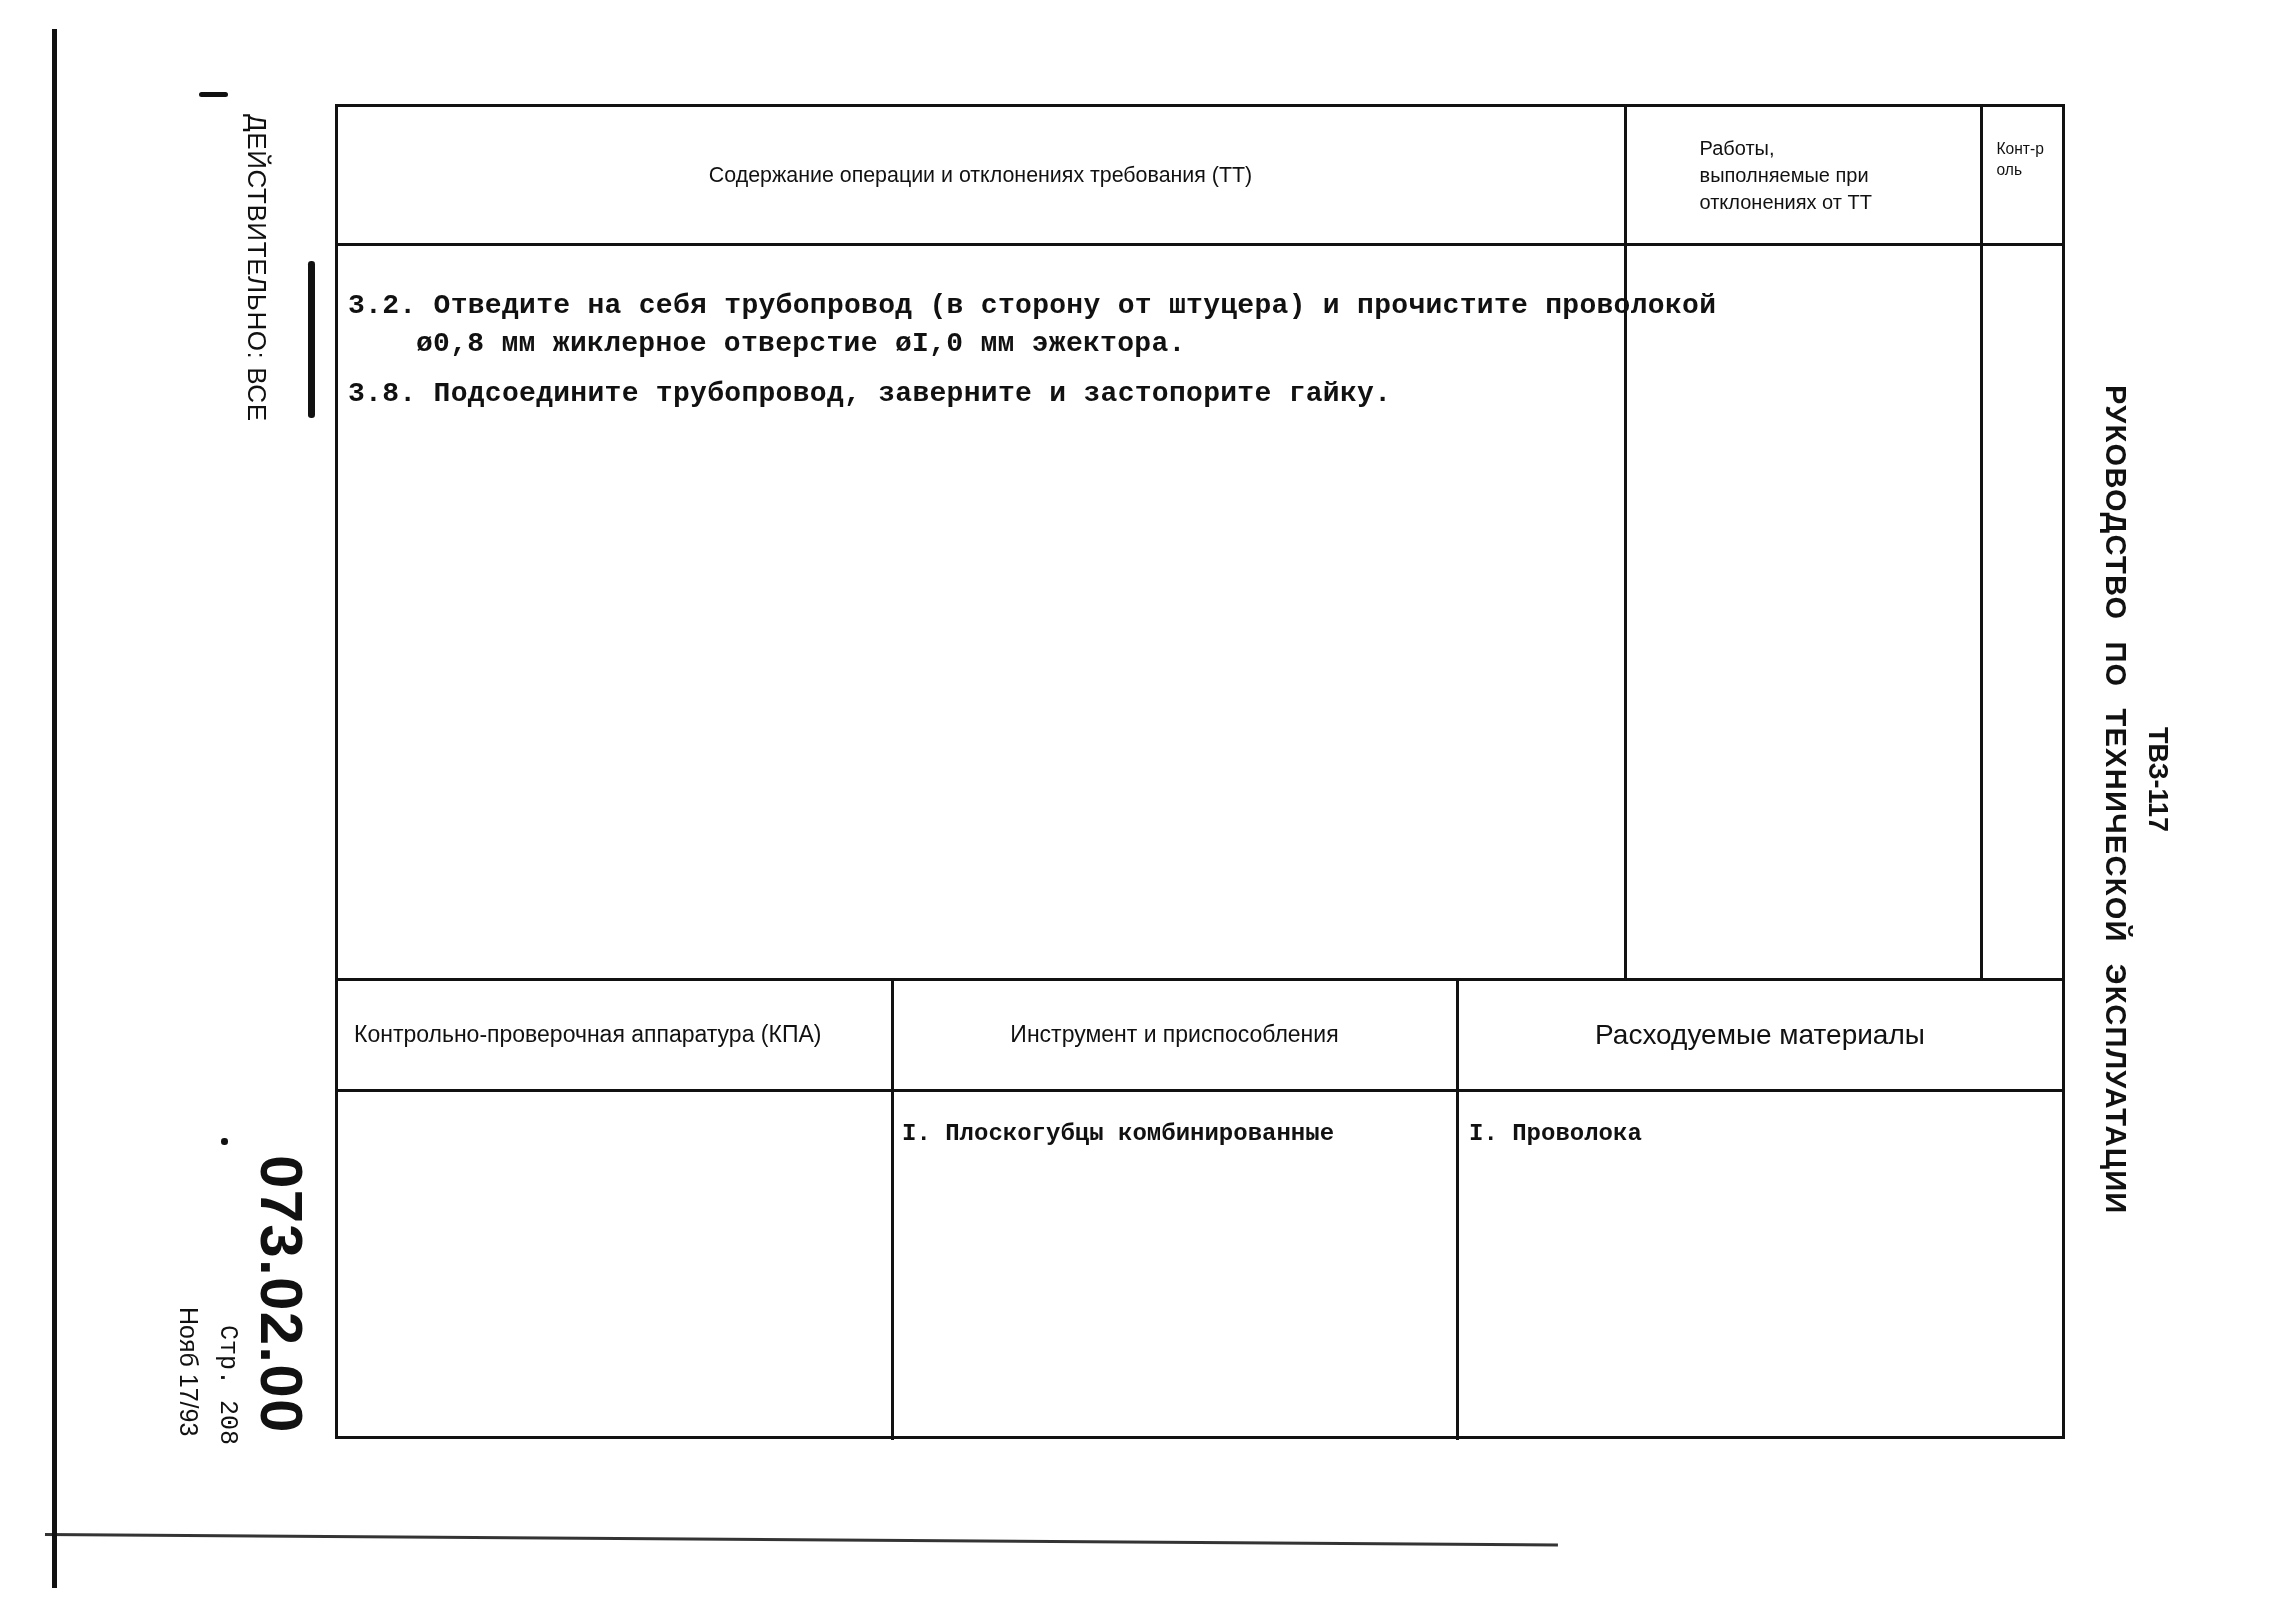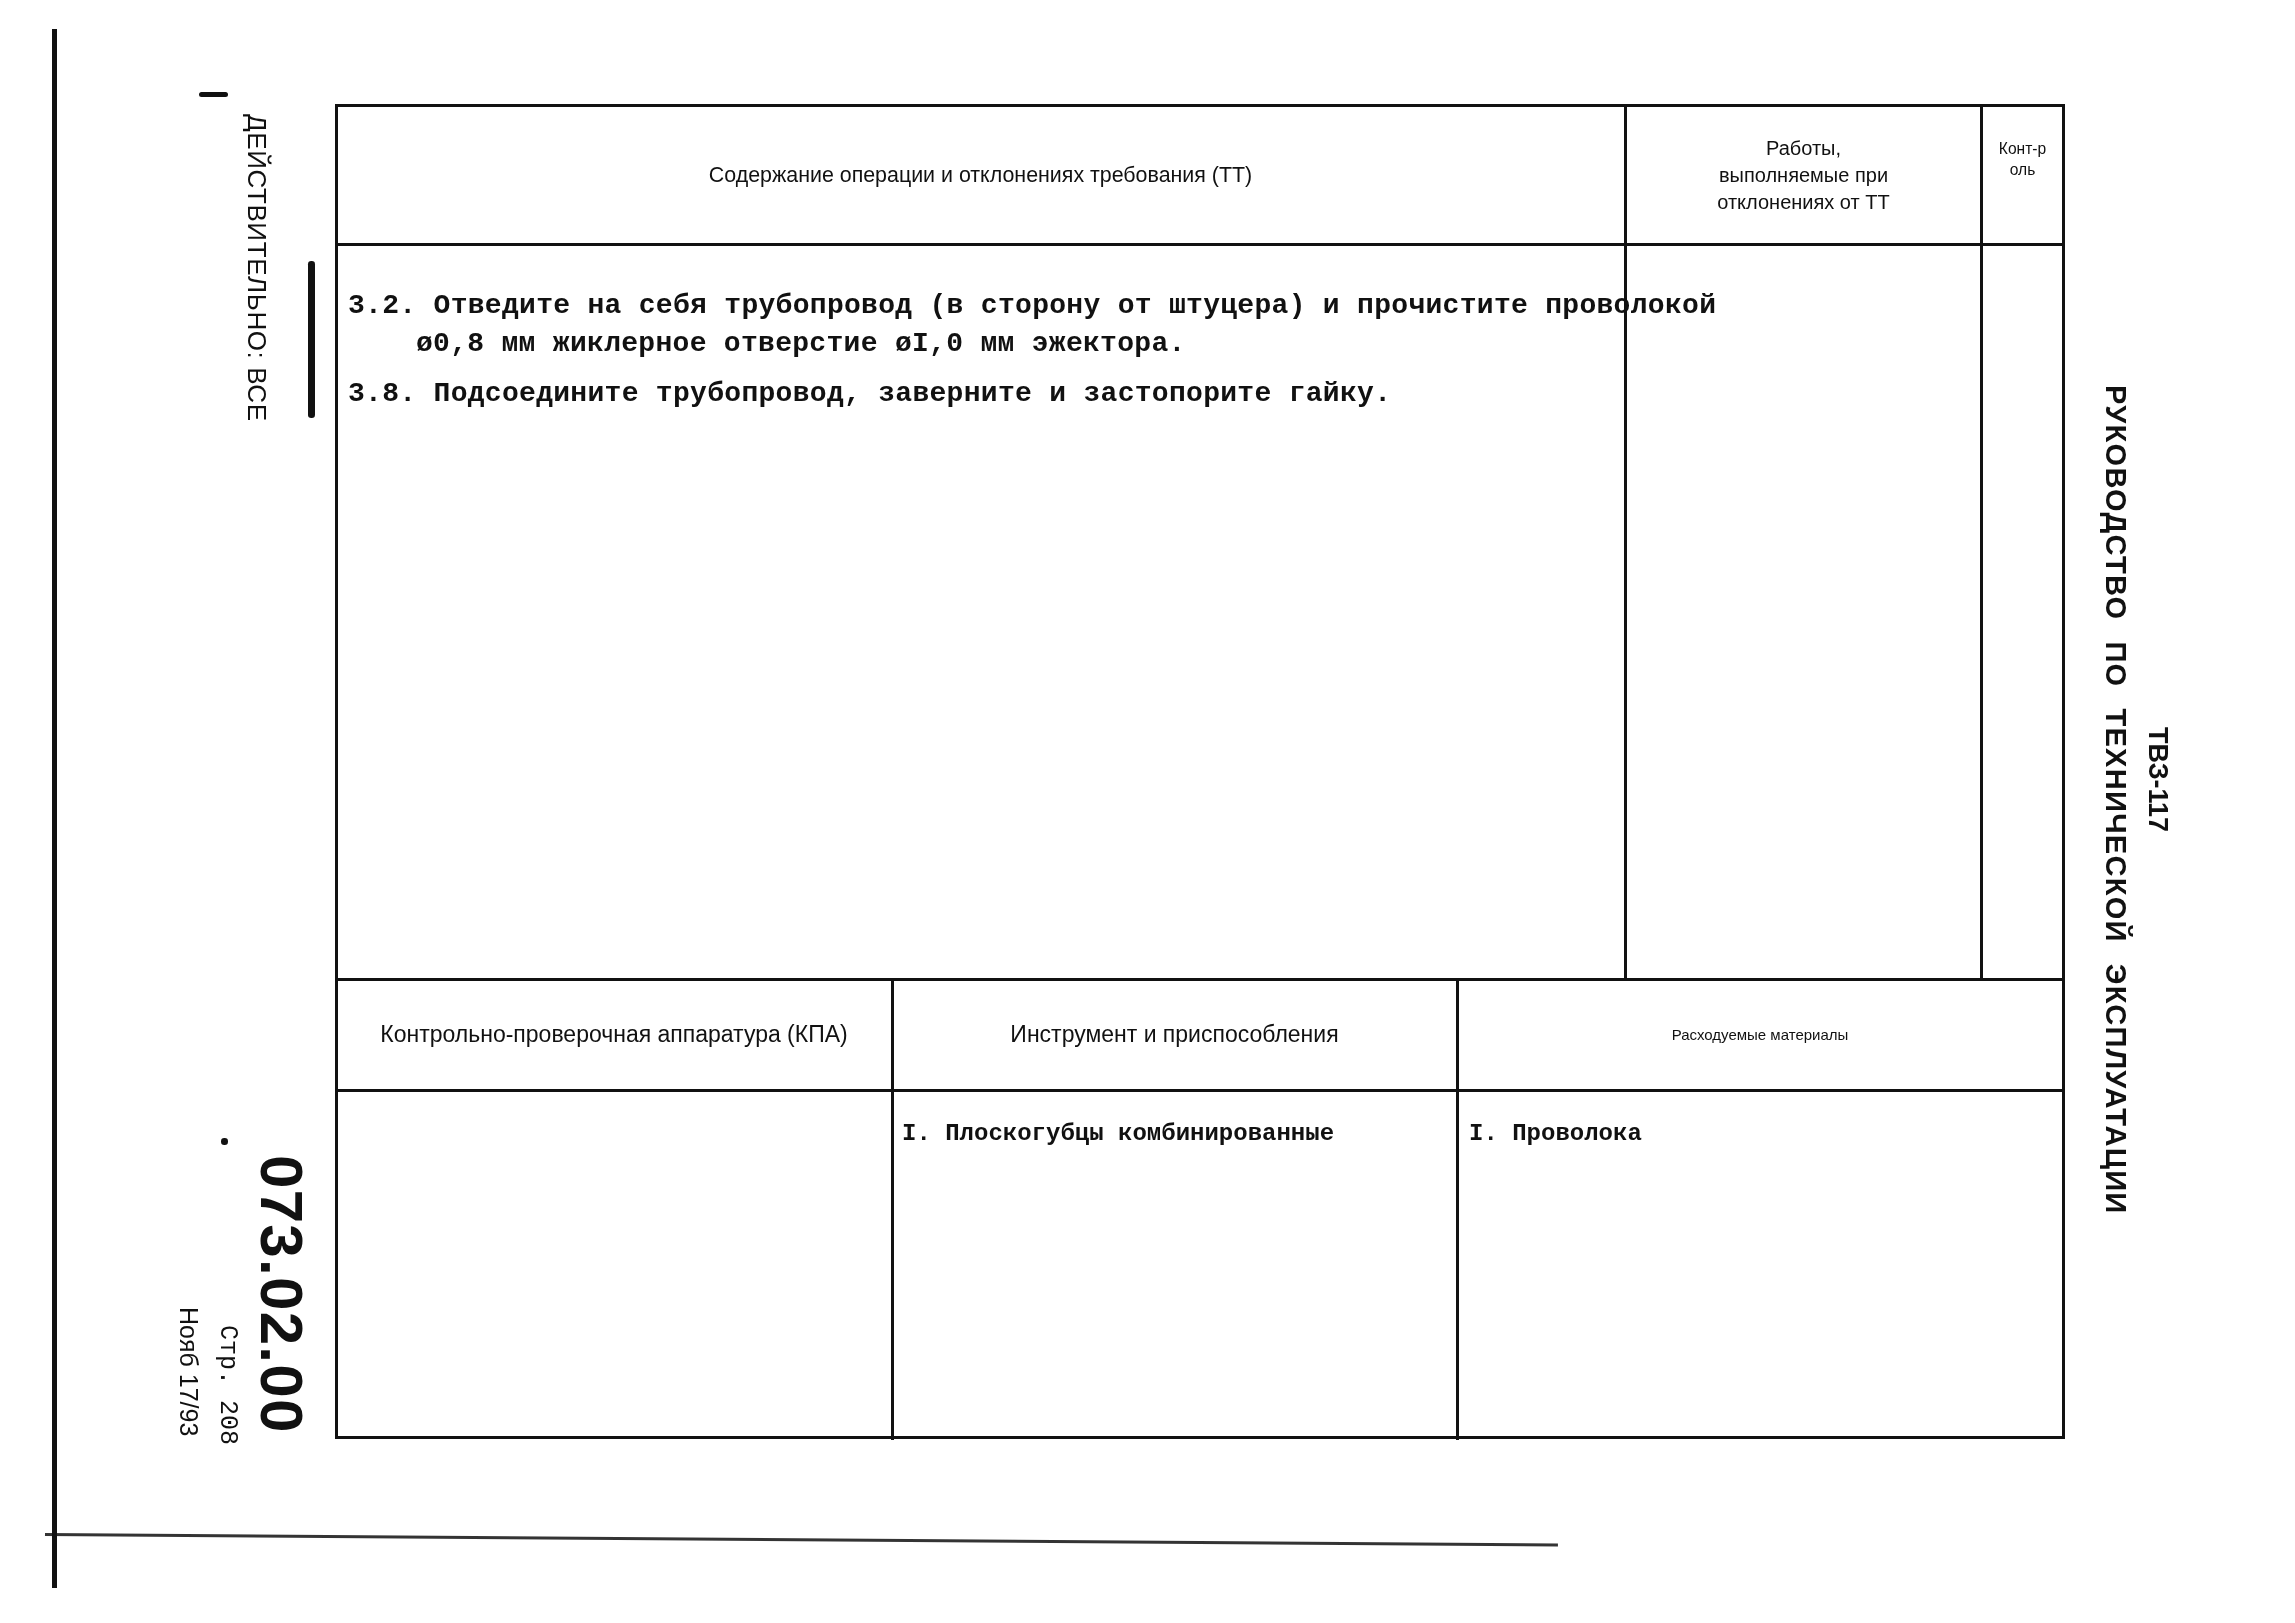--- a/index.html
+++ b/index.html
@@ -1,20 +1,20 @@
 <!DOCTYPE html>
 <html style="font-size:10.4px"><head>
 <meta charset="utf-8">
 <style>
   html, body { margin:0; padding:0; }
   body { width:2295px; height:1624px; background:#ffffff; position:relative; overflow:hidden; color:#111; font-family:"Liberation Sans", sans-serif; }
   .abs { position:absolute; }
   .line { position:absolute; background:#111; }
   .rot90 { position:absolute; transform-origin: 0 0; transform: rotate(90deg); white-space:nowrap; }
-  .hdr { font-family:"Liberation Sans", sans-serif; font-size:21.4px; text-align:center; display:flex; align-items:center; justify-content:center; position:absolute; line-height:1.35; }
+  .hdr { font-family:"Liberation Sans", sans-serif; font-size:21.4px; display:flex; align-items:center; justify-content:center; position:absolute; line-height:1.35; }
   .mono { font-family:"Liberation Mono", monospace; font-size:28px; position:absolute; white-space:nowrap; font-weight:bold; letter-spacing:0.3px;margin-top:24px; }
   .cell-list { position:absolute; font-family:"Liberation Mono", monospace; font-size:24px; font-weight:bold; line-height:40px; }
   .cell-list div { white-space:nowrap; }
   .dot { position:absolute; background:#111; border-radius:50%; }
 </style>
 </head>
 <body>
 
 <div class="line" style="left:52px; top:29px; width:5.2px; height:1559px;"></div>
 <div class="line" style="left:199px; top:92px; width:29px; height:5.2px; border-radius:2.6px;"></div>
@@ -64,21 +64,21 @@
 
 <div class="mono" style="left:348px; top:354px;">
   <span>3.8.</span>
   <span>Подсоедините трубопровод, заверните и застопорите гайку.</span>
 </div>
 
 <div class="hdr" style="left:338px; top:981px; width:552px; height:108px; font-size:23px;border-radius:15px;">
   <span style="display:block; width:520px;">Контрольно-проверочная аппаратура (КПА)</span>
 </div>
 <div class="hdr" style="left:893px; top:981px; width:563px; height:108px; font-size:23px;">Инструмент и приспособления</div>
-<div class="hdr" style="left:1458px; top:981px; width:604px; height:108px; font-size:15px;">Расходуемые материалы</div>
+<div class="hdr" style="left:1458px; top:981px; width:604px; height:108px; font-size:28px;">Расходуемые материалы</div>
 
 <div class="cell-list" style="left:348px; top:1114px;"></div>
 
 <div class="cell-list" style="left:902px; top:1114px;">
   <div>I. Плоскогубцы комбинированные</div>
 </div>
 
 <div class="cell-list" style="left:1469px; top:1114px;">
   <div>I. Проволока</div>
 </div>

